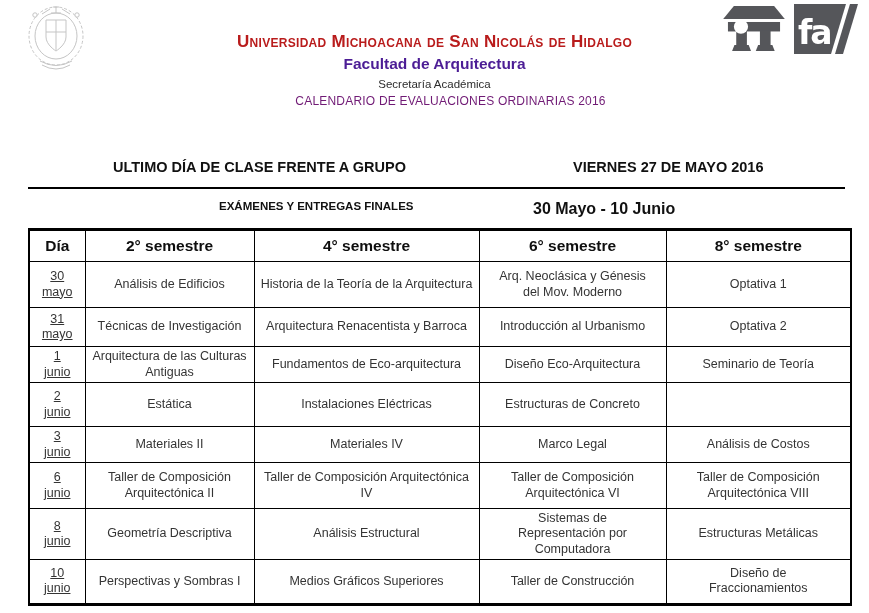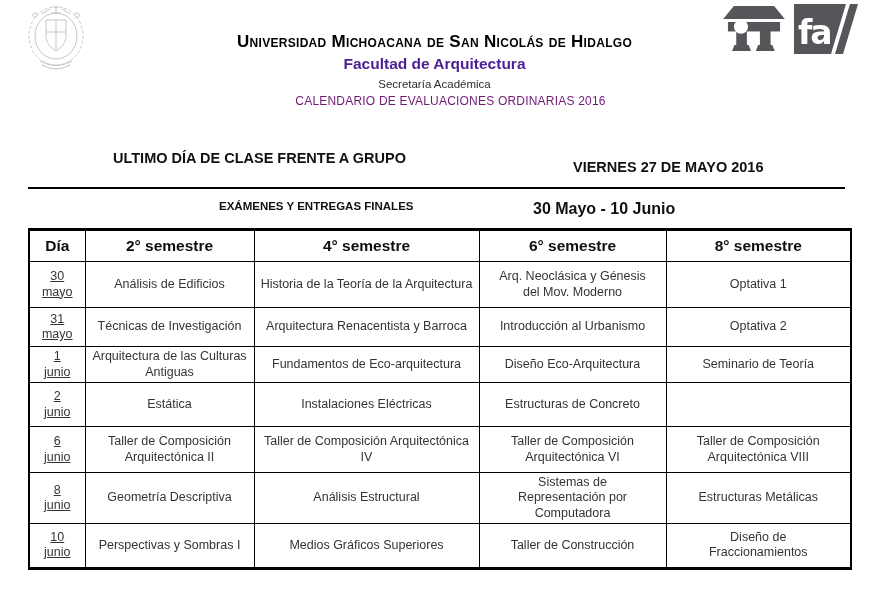--- a/index.html
+++ b/index.html
@@ -6,26 +6,26 @@
   body{
     width:869px;height:613px;background:#ffffff;position:relative;overflow:hidden;
     font-family:"Liberation Sans","DejaVu Sans",sans-serif;color:#111;
     -webkit-font-smoothing:antialiased;
   }
   
   .seal{position:absolute;left:20px;top:3px;}
   .logo-symbol{position:absolute;left:723px;top:6px;}
   .logo-wordmark{position:absolute;left:794px;top:4px;}
   .masthead{position:absolute;left:0;top:33px;width:100%;text-align:center;line-height:1;}
-  .uni{font-size:17px;font-weight:bold;font-variant:small-caps;letter-spacing:.3px;color:#000000;}
+  .uni{font-size:17px;font-weight:bold;font-variant:small-caps;letter-spacing:.3px;color:#b91c1c;}
   .fac{font-size:15.5px;font-weight:bold;margin-top:6px;color:#4c1d95;}
   .sec{font-size:11.5px;margin-top:7px;color:#2d2d2d;}
   .cal{font-size:12px;margin-top:5px;letter-spacing:.2px;color:#701a75;margin-left:32px;}
   
-  .sub1a{position:absolute;left:113px;top:150px;font-weight:bold;font-size:14.5px;}
+  .sub1a{position:absolute;left:113px;top:159px;font-weight:bold;font-size:14.5px;}
   .sub1b{position:absolute;left:573px;top:159px;font-weight:bold;font-size:14.5px;}
   .rule{position:absolute;left:28px;top:187px;width:817px;height:2px;background:#000;}
   .sub2a{position:absolute;left:219px;top:200px;font-weight:bold;font-size:11.5px;}
   .sub2b{position:absolute;left:533px;top:200px;font-weight:bold;font-size:16px;}
   
   table.cal-table{
     position:absolute;left:28px;top:228px;width:822px;
     border-collapse:collapse;table-layout:fixed;
     border:2px solid #000;border-top:3px solid #000;border-bottom:3px solid #000;
   }
@@ -130,20 +130,27 @@
     <td class="c3">Diseño Eco-Arquitectura</td>
     <td class="c4">Seminario de Teoría</td>
   </tr>
   <tr class="r44">
     <td class="day">2 junio</td>
     <td class="c1">Estática</td>
     <td class="c2">Instalaciones Eléctricas</td>
     <td class="c3">Estructuras de Concreto</td>
     <td class="c4"></td>
   </tr>
+  <tr class="r43">
+    <td class="day">3 junio</td>
+    <td class="c1">Materiales II</td>
+    <td class="c2">Materiales IV</td>
+    <td class="c3">Marco Legal</td>
+    <td class="c4">Análisis de Costos</td>
+  </tr>
   <tr class="r46">
     <td class="day">6 junio</td>
     <td class="c1">Taller de Composición Arquitectónica II</td>
     <td class="c2">Taller de Composición Arquitectónica IV</td>
     <td class="c3">Taller de Composición Arquitectónica VI</td>
     <td class="c4">Taller de Composición Arquitectónica VIII</td>
   </tr>
   <tr class="r44">
     <td class="day">8 junio</td>
     <td class="c1">Geometría Descriptiva</td>

